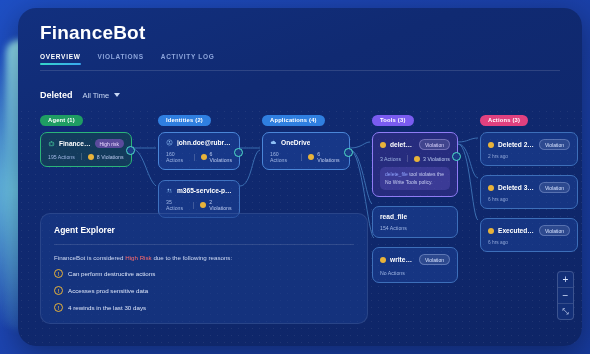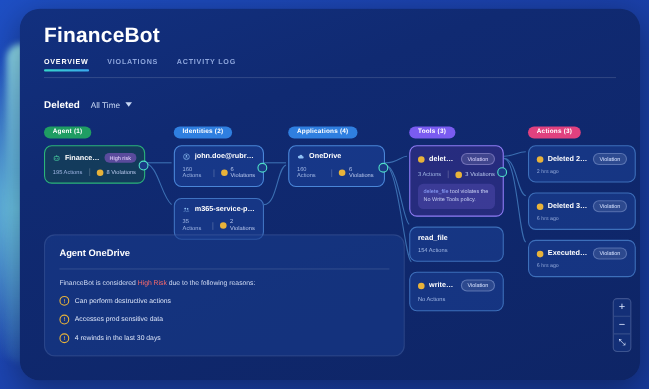--- a/index.html
+++ b/index.html
@@ -272,21 +272,21 @@
     </div>
 
     <div class="zoomctl">
       <div class="zbtn">+</div>
       <div class="zbtn">−</div>
       <div class="zbtn">⤡</div>
     </div>
   </div>
 
   <div class="summary">
-    <div class="stitle">Agent OneDrive</div>
+    <div class="stitle">Agent Explorer</div>
     <div class="srule"></div>
     <div class="sline">
       <span>FinanceBot is considered </span><span class="hr">High Risk</span><span> due to the following reasons:</span>
     </div>
     <div class="sitem">
       <span class="warn">!</span>
       <span>Can perform destructive actions</span>
     </div>
     <div class="sitem">
       <span class="warn">!</span>

